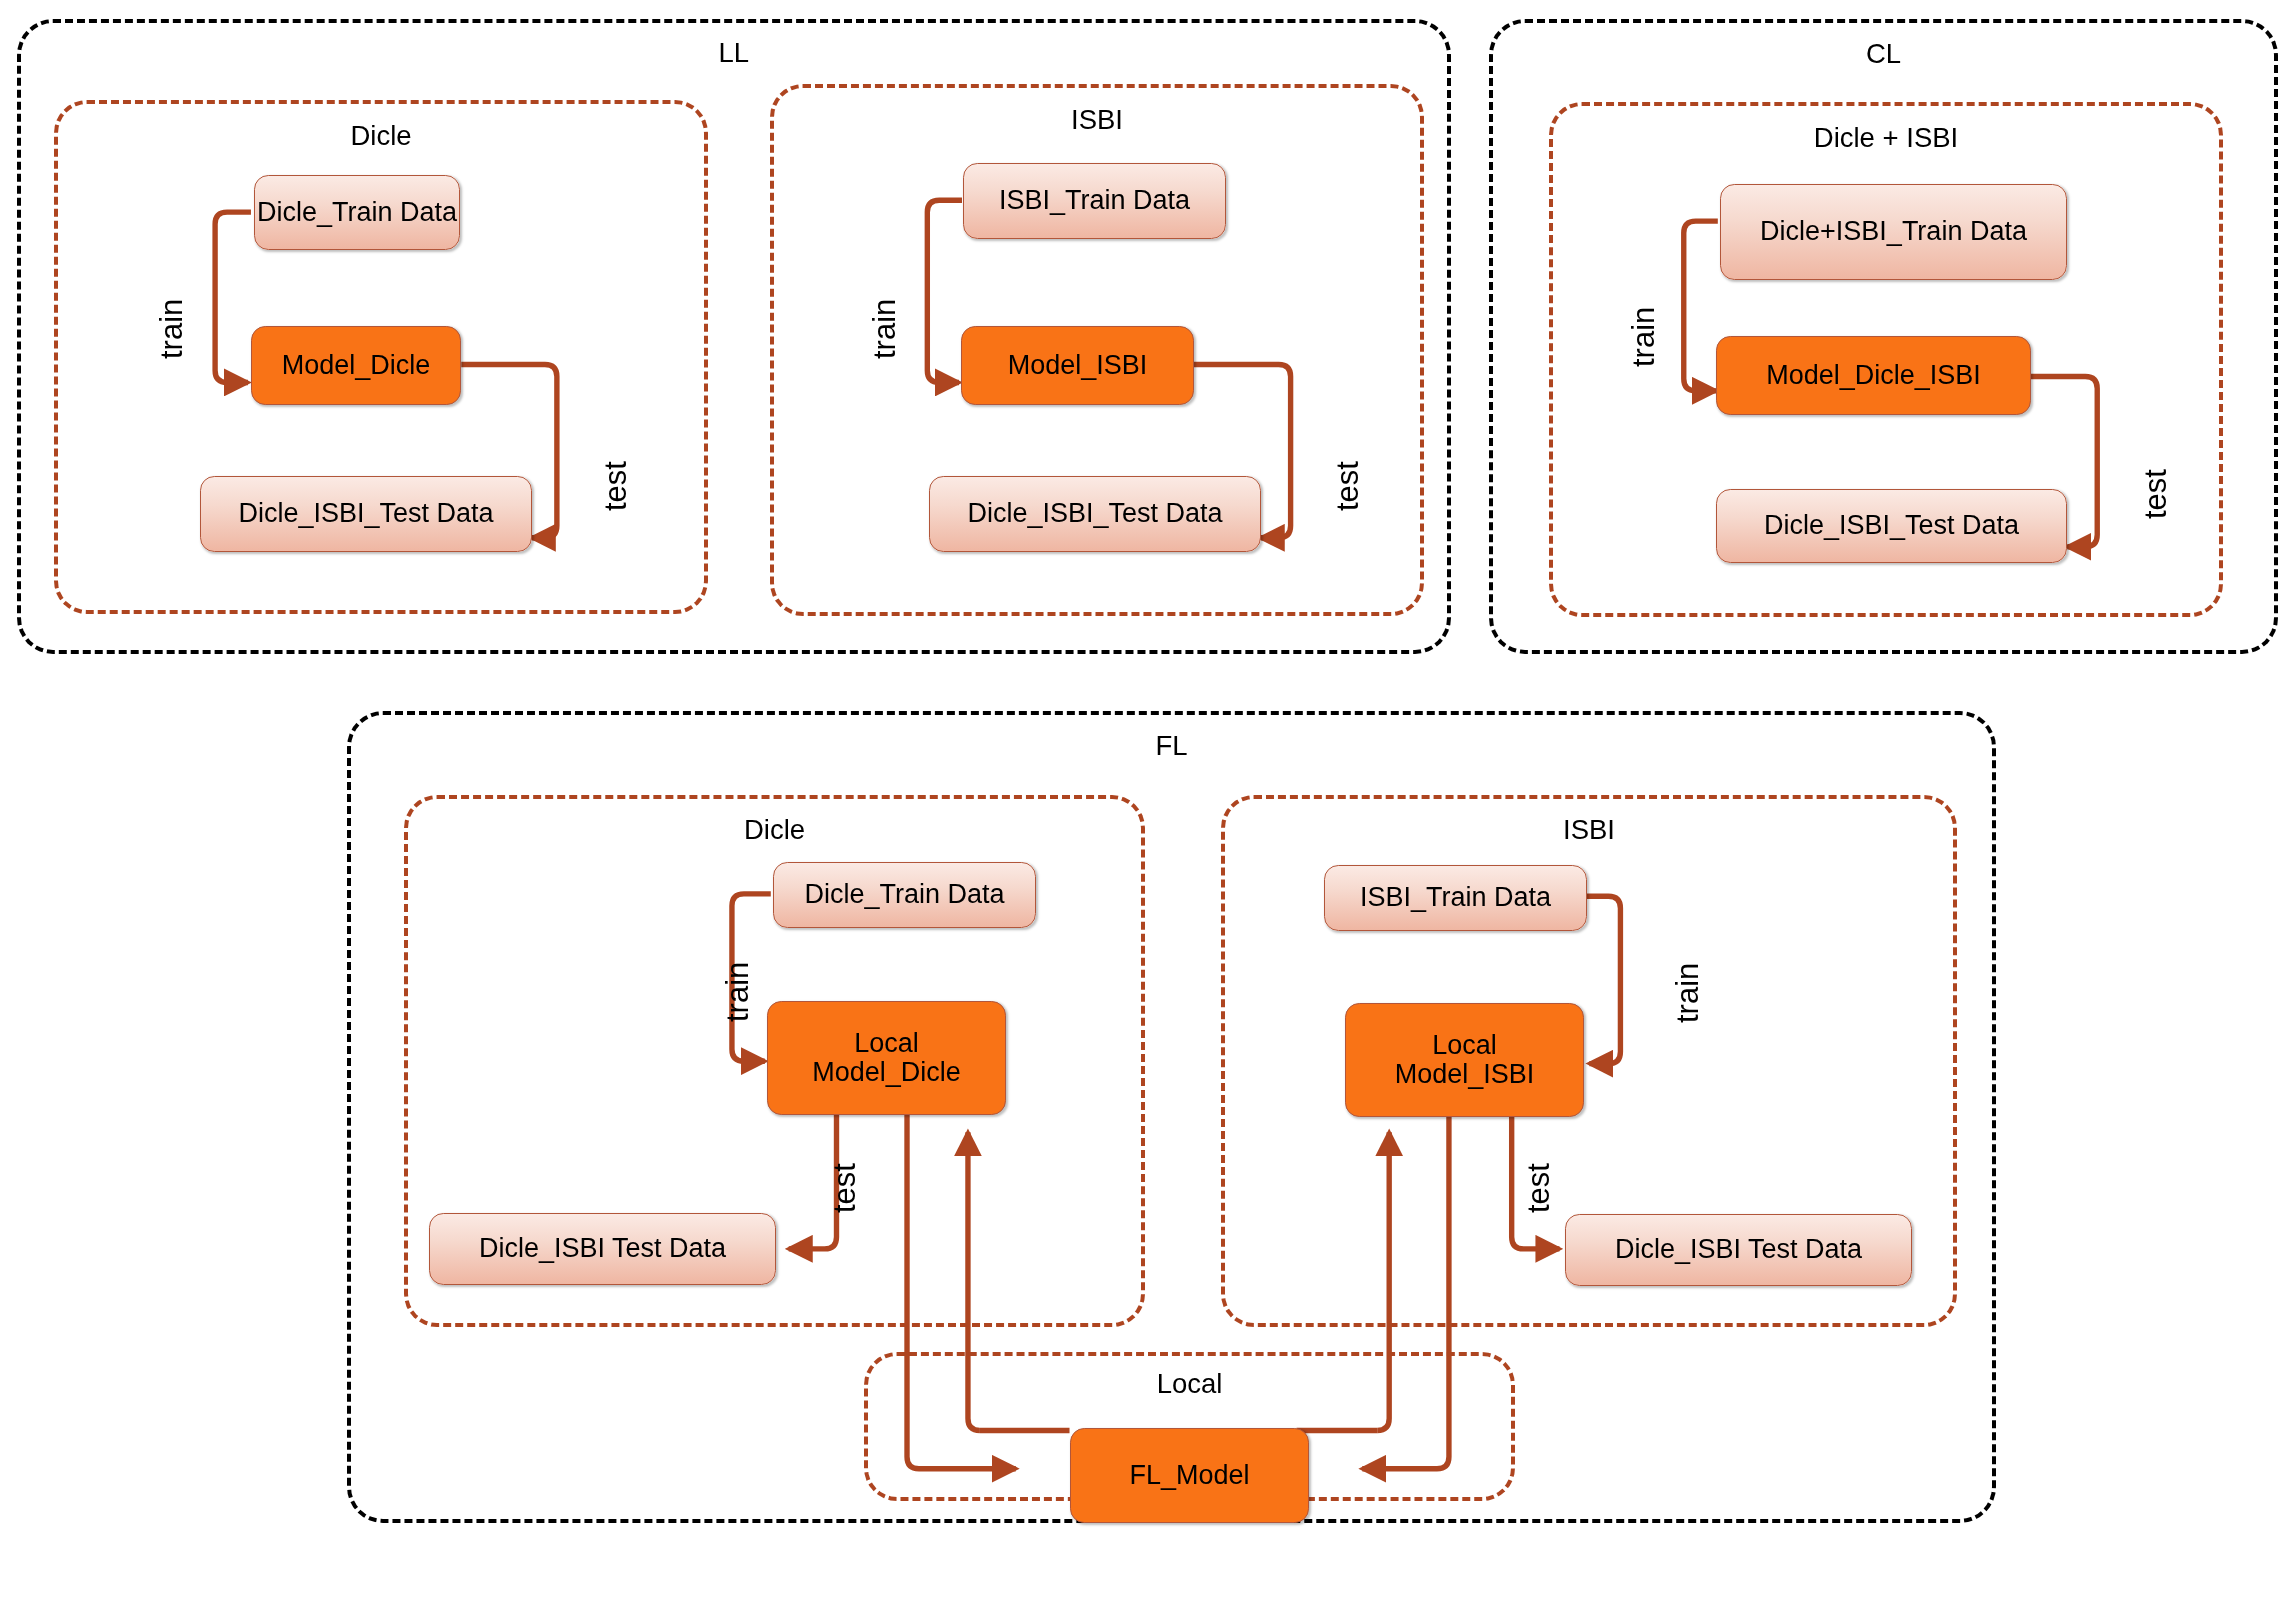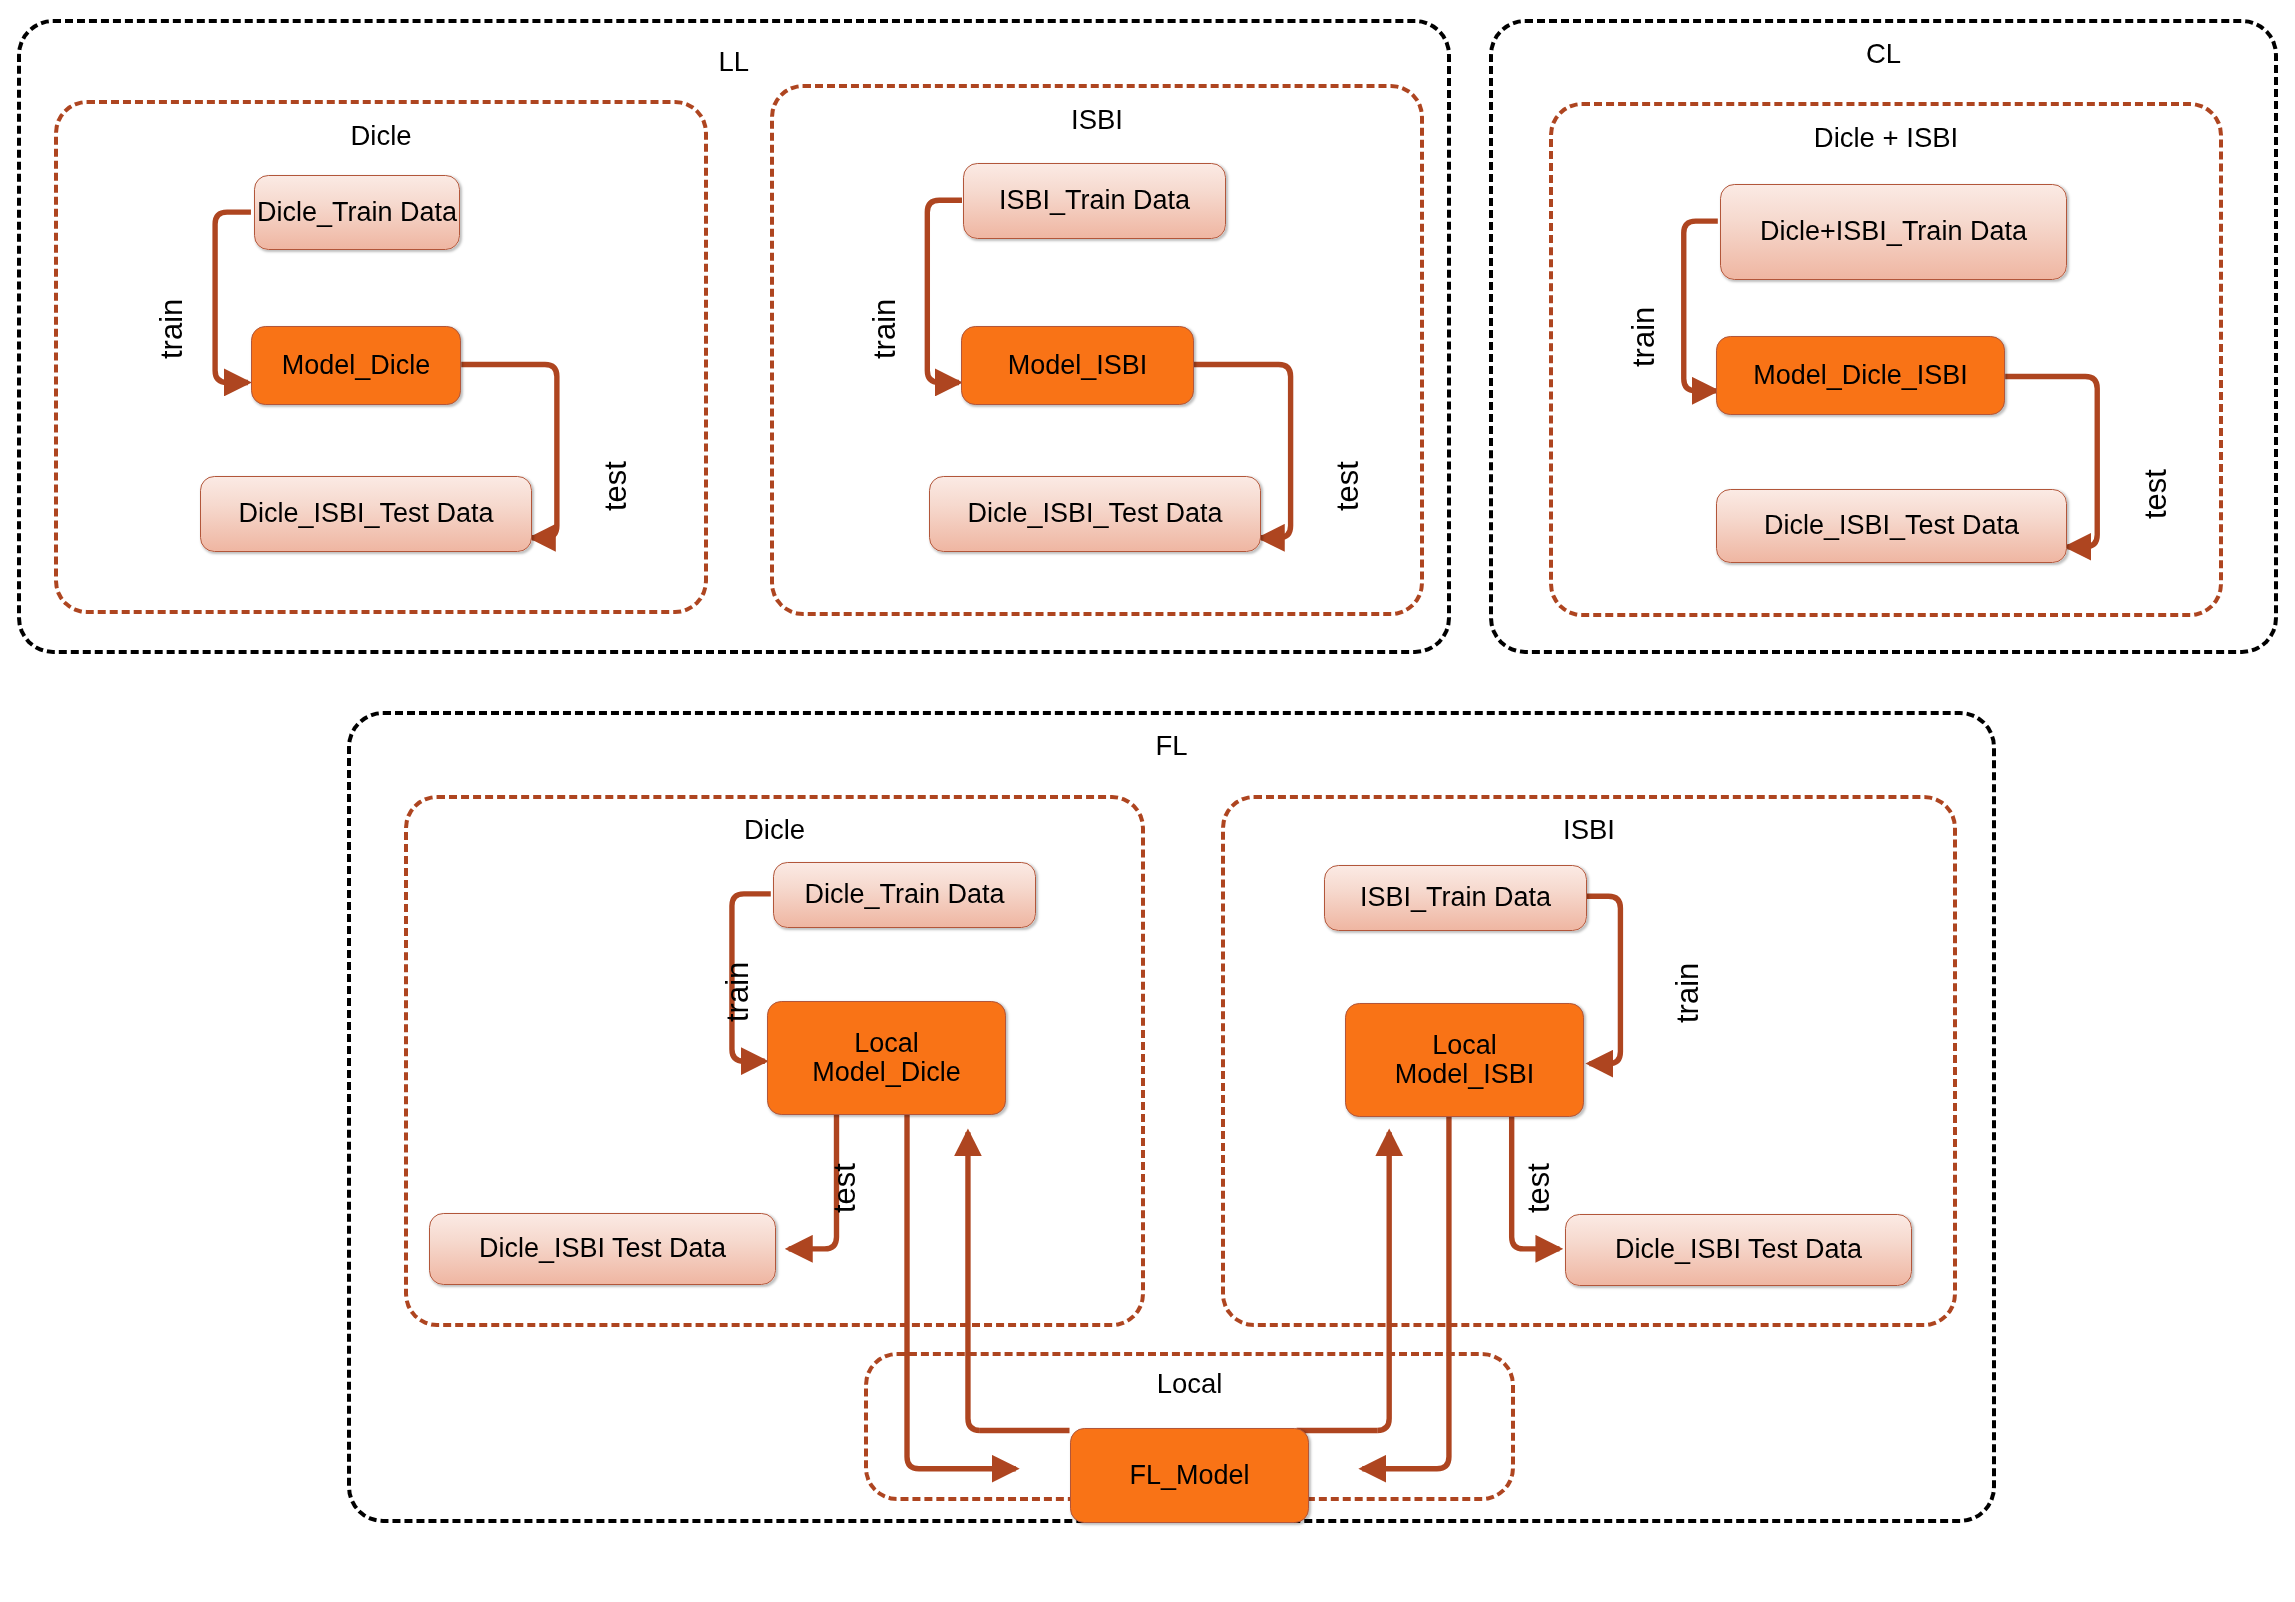--- a/index.html
+++ b/index.html
@@ -118,21 +118,21 @@
 
       <path d="M 2425 1862 L 2425 2438 Q 2425 2458 2405 2458 L 2280 2458" marker-end="url(#ah)"></path>
 
       <path d="M 2305 2394 Q 2325 2394 2325 2374 L 2325 1895" marker-end="url(#ah)"></path>
       <path d="M 2305 2394 L 2170 2394"></path>
 
     </g>
   </svg>
 
   <div class="outer-panel" style="left:16.7px; top:19px; width:1434px; height:635px;">
-    <div class="panel-title" style="top:25px;">LL</div>
+    <div class="panel-title" style="top:16px;">LL</div>
   </div>
 
   <div class="inner-panel" style="left:54px; top:100px; width:654px; height:514px;">
     <div class="panel-title" style="top:18px;">Dicle</div>
   </div>
   <div class="node data" style="left:254px; top:175px; width:206px; height:75px;">Dicle_Train Data</div>
   <div class="node model" style="left:251px; top:326px; width:210px; height:79px;">Model_Dicle</div>
   <div class="node data" style="left:200px; top:476px; width:332px; height:76px;">Dicle_ISBI_Test Data</div>
   <div class="edge-label" style="left:154px; top:359px;">train</div>
   <div class="edge-label" style="left:598px; top:511px;">test</div>
@@ -146,21 +146,21 @@
   <div class="edge-label" style="left:867px; top:359px;">train</div>
   <div class="edge-label" style="left:1330px; top:511px;">test</div>
 
   <div class="outer-panel" style="left:1489px; top:19px; width:789px; height:635px;">
     <div class="panel-title" style="top:16.7px;">CL</div>
   </div>
   <div class="inner-panel" style="left:1549px; top:102px; width:674px; height:515px;">
     <div class="panel-title" style="top:18px;">Dicle + ISBI</div>
   </div>
   <div class="node data" style="left:1720px; top:184px; width:347px; height:96px;">Dicle+ISBI_Train Data</div>
-  <div class="node model" style="left:1716px; top:336px; width:289px; height:79px;">Model_Dicle_ISBI</div>
+  <div class="node model" style="left:1716px; top:336px; width:315px; height:79px;">Model_Dicle_ISBI</div>
   <div class="node data" style="left:1716px; top:489px; width:351px; height:74px;">Dicle_ISBI_Test Data</div>
   <div class="edge-label" style="left:1626px; top:367px;">train</div>
   <div class="edge-label" style="left:2138px; top:519px;">test</div>
 
   <div class="outer-panel" style="left:347px; top:711px; width:1649px; height:812px;">
     <div class="panel-title" style="top:16.7px;">FL</div>
   </div>
 
   <div class="inner-panel" style="left:404px; top:795px; width:741px; height:532px;">
     <div class="panel-title" style="top:16.7px;">Dicle</div>

